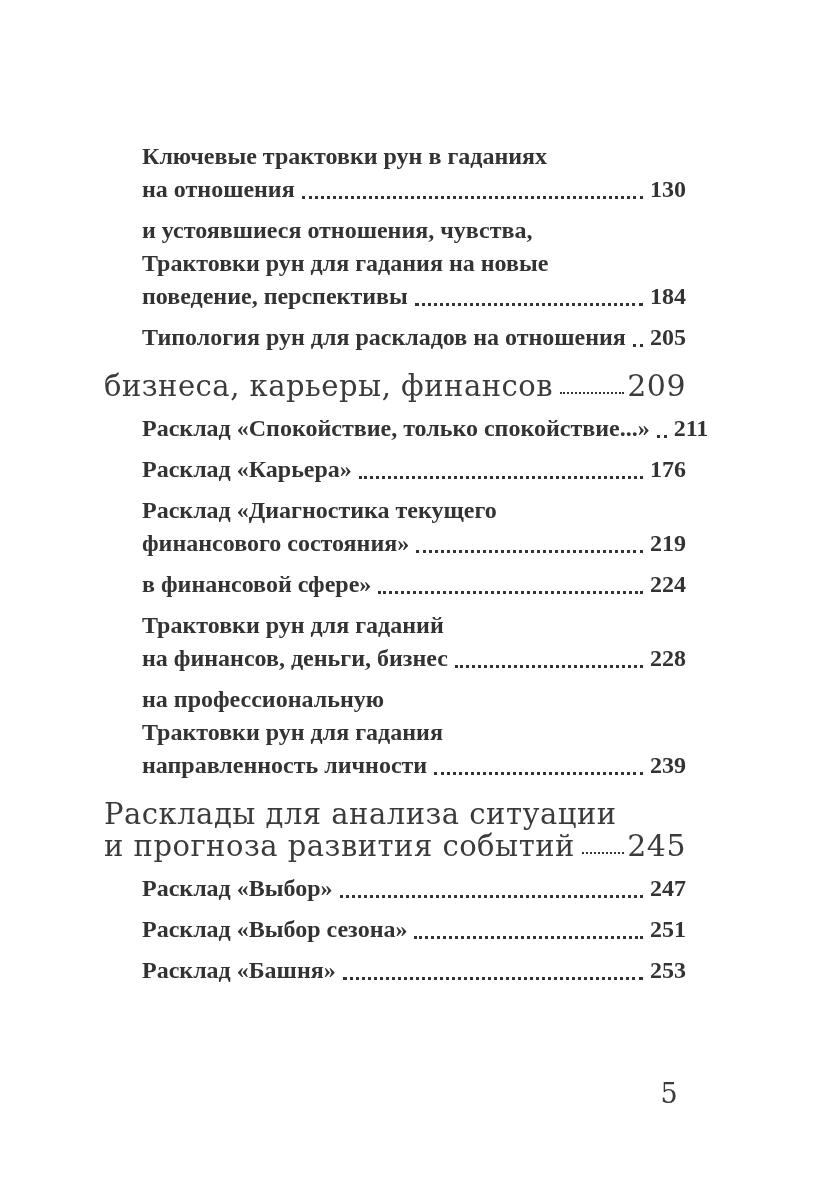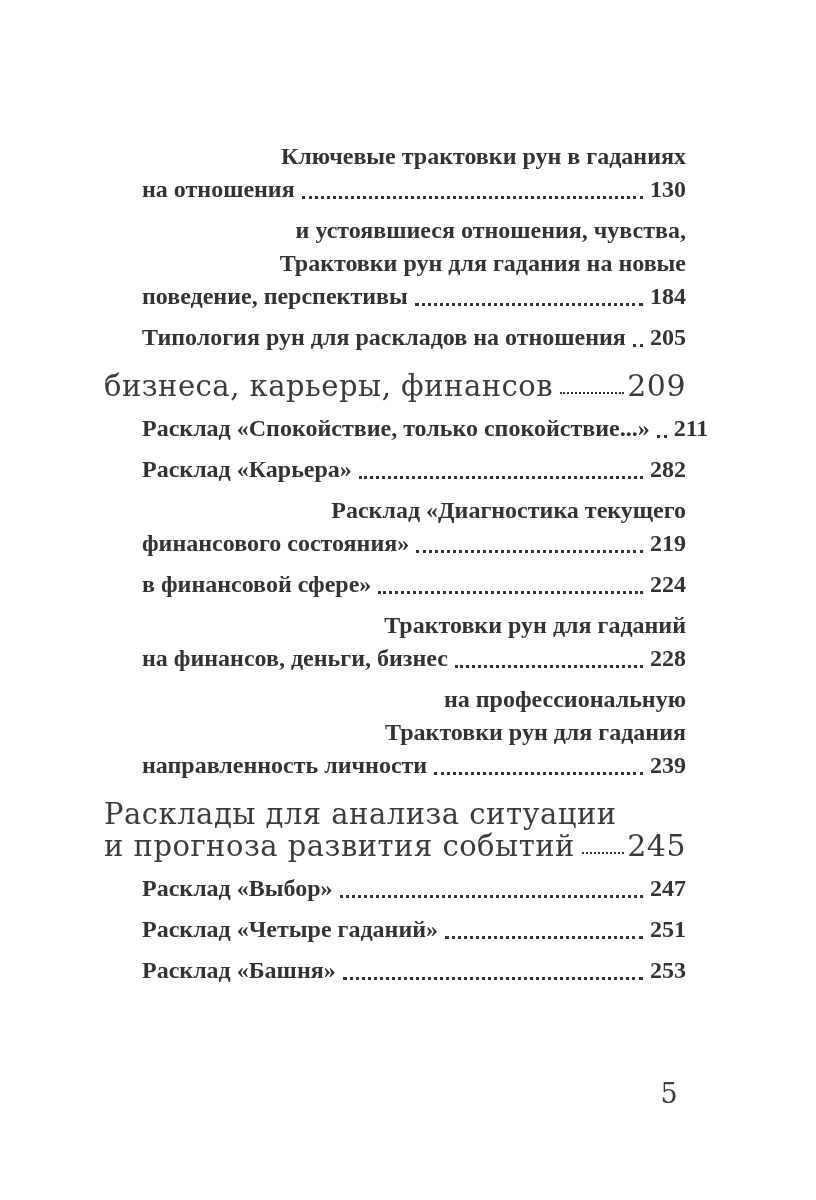--- a/index.html
+++ b/index.html
@@ -40,21 +40,20 @@
     flex: 1 1 auto;
     min-width: 10px;
     border-bottom: 3px dotted #333333;
   }
   
   .toc-item.entry {
     margin-left: 38px;
     font-weight: 700;
     font-size: 24px;
     line-height: 33px;
-    text-align: right;
   }
   .toc-item.entry .leader {
     margin: 0 7px 7px 7px;
   }
   
   .toc-item.section {
     margin: 8px 0 2px 0;
     font-family: "DejaVu Serif", serif;
     font-weight: 400;
     font-size: 29px;
@@ -130,21 +129,21 @@
       <span class="last-text">Расклад «Спокойствие, только спокойствие...»</span>
       <span class="leader"></span>
       <span class="pagenum">211</span>
     </div>
   </div>
       <div class="toc-item entry">
     <div class="pre-lines"></div>
     <div class="last-row">
       <span class="last-text">Расклад «Карьера»</span>
       <span class="leader"></span>
-      <span class="pagenum">282</span>
+      <span class="pagenum">176</span>
     </div>
   </div>
       <div class="toc-item entry">
     <div class="pre-lines">
           <div class="line">Расклад «Диагностика текущего</div>
         </div>
     <div class="last-row">
       <span class="last-text">финансового состояния»</span>
       <span class="leader"></span>
       <span class="pagenum">219</span>
@@ -192,21 +191,21 @@
     <div class="pre-lines"></div>
     <div class="last-row">
       <span class="last-text">Расклад «Выбор»</span>
       <span class="leader"></span>
       <span class="pagenum">247</span>
     </div>
   </div>
       <div class="toc-item entry">
     <div class="pre-lines"></div>
     <div class="last-row">
-      <span class="last-text">Расклад «Четыре гаданий»</span>
+      <span class="last-text">Расклад «Выбор сезона»</span>
       <span class="leader"></span>
       <span class="pagenum">251</span>
     </div>
   </div>
       <div class="toc-item entry">
     <div class="pre-lines"></div>
     <div class="last-row">
       <span class="last-text">Расклад «Башня»</span>
       <span class="leader"></span>
       <span class="pagenum">253</span>

